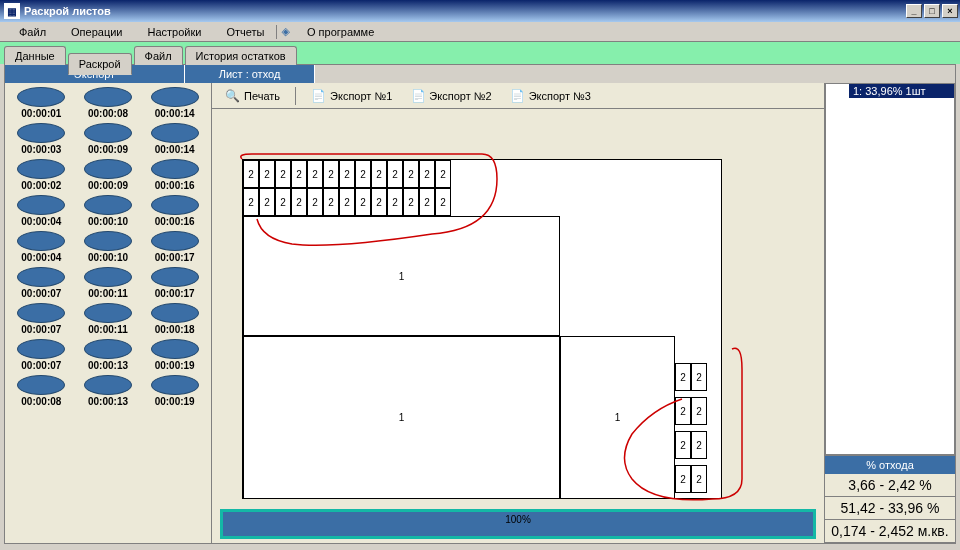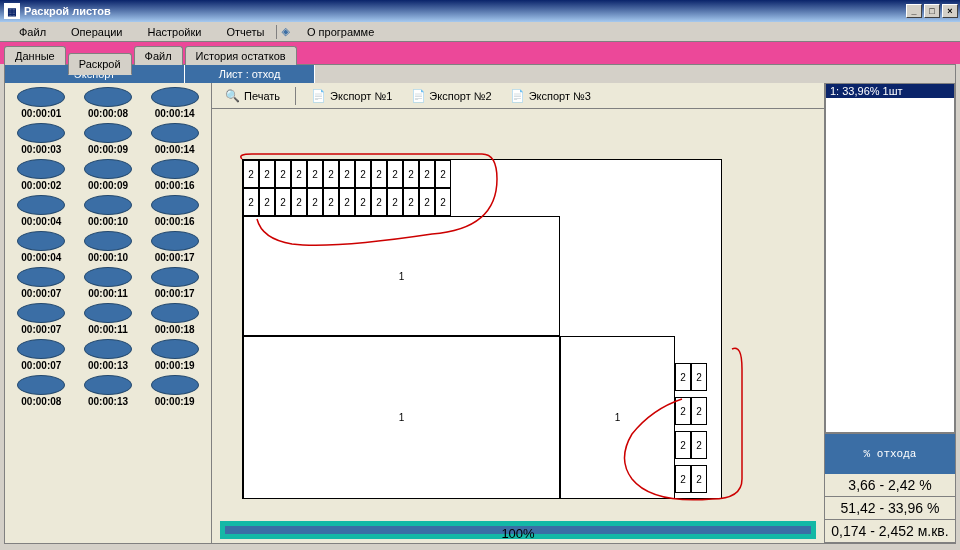--- a/index.html
+++ b/index.html
@@ -8,21 +8,21 @@
 .titlebar { height: 22px; background: linear-gradient(#0a246a, #a6caf0); color: #fff; display: flex; align-items: center; padding: 0 2px 0 4px; font-weight: bold; }
 .titlebar .icon { width: 16px; height: 16px; background: #fff; margin-right: 4px; display: flex; align-items: center; justify-content: center; color: #0a246a; font-size: 10px; }
 .titlebar .title { flex: 1; }
 .titlebar .btns { display: flex; gap: 2px; }
 .titlebar .btns div { width: 16px; height: 14px; background: #d4d0c8; border: 1px solid #fff; border-right-color: #404040; border-bottom-color: #404040; display: flex; align-items: center; justify-content: center; font-family: Arial; font-size: 9px; color: #000; cursor: pointer; }
 
 .menubar { height: 20px; background: #d4d0c8; display: flex; align-items: center; padding: 0 4px; gap: 2px; border-bottom: 1px solid #808080; }
 .menubar .item { padding: 2px 8px; cursor: pointer; margin-left: 7px; }
 .menubar .sep { width: 1px; height: 14px; background: #808080; margin: 0 2px; }
 
-.tabs { height: 22px; display: flex; align-items: flex-end; padding: 0 4px; background: #ec4899; }
+.tabs { height: 22px; display: flex; align-items: flex-end; padding: 0 4px; background: #86efac; }
 .tab { padding: 3px 10px; border: 1px solid #808080; border-bottom: none; background: #d4d0c8; margin-right: 2px; cursor: pointer; border-radius: 3px 3px 0 0; position: relative; top: 1px; }
 .tab.active { background: #d4d0c8; border-bottom: 1px solid #d4d0c8; z-index: 2; padding-top:4px; padding-bottom:4px; top:11px; }
 
 .content { border: 1px solid #808080; margin: 0 4px 4px 4px; height: 480px; display: flex; flex-direction: column; background: #d4d0c8; }
 
 .header-row { display: flex; height: 18px; }
 .header-cell { background: #3b6ea5; color: #fff; text-align: center; line-height: 18px; border-right: 1px solid #fff; font-size: 11px; }
 .hc1 { width: 180px; }
 .hc2 { flex: 1; }
 .hc3 { width: 130px; }
@@ -40,28 +40,28 @@
 .tbtn { display: flex; align-items: center; gap: 3px; padding: 2px 6px; cursor: pointer; border: 1px solid transparent; }
 .tbtn-icon { width: 16px; height: 16px; display: inline-flex; align-items: center; justify-content: center; font-size: 12px; }
 .tsep { width: 1px; height: 18px; background: #808080; margin: 0 4px; }
 
 .canvas-area { flex: 1; position: relative; overflow: hidden; background: #ece9d8; padding: 8px; }
 .sheet { position: absolute; left: 30px; top: 50px; width: 480px; height: 340px; background: #fff; border: 1px solid #000; }
 .piece { position: absolute; border: 1px solid #000; display: flex; align-items: center; justify-content: center; font-size: 10px; background: #fff; }
 .small-piece { width: 16px; height: 28px; }
 .annotation { position: absolute; pointer-events: none; }
 
-.progress { height: 18px; margin: 4px 8px; background: #3b6ea5; color: #000; border: 5px solid #14b8a6; text-align: center; line-height: 16px; font-size: 13px; position: relative; }
+.progress { height: 30px; margin: 4px 8px; background: #3b6ea5; color: #000; border: 3px solid #14b8a6; text-align: center; line-height: 16px; font-size: 10px; position: relative; }
 .progress span { position: absolute; width: 100%; left: 0; }
 
 .right-panel { width: 130px; display: flex; flex-direction: column; background: #ece9d8; }
-.list-box { flex: 1; background: #fff; border: 1px solid #808080; margin: 0; overflow-y: auto; }
+.list-box { flex: 1; background: #fff; border: 1px solid #808080; margin: 0; overflow-y: auto; padding-left: 23px; }
 .list-item { background: #0a246a; color: #fff; padding: 1px 4px; font-size: 11px; }
 .stats { border-top: 1px solid #808080; }
-.stat-header { background: #3b6ea5; color: #fff; text-align: center; padding: 14px; font-size: 11px; font-family: Liberation Mono, monospace; }
+.stat-header { background: #3b6ea5; color: #fff; text-align: center; padding: 3px; font-size: 11px; }
 .stat-row { text-align: center; padding: 3px; border-bottom: 1px solid #808080; background: #ece9d8; font-size: 14px; }
 </style>
 </head>
 <body>
 
 <div class="titlebar">
   <div class="icon">▦</div>
   <div class="title">Раскрой листов</div>
   <div class="btns">
     <div>_</div>

